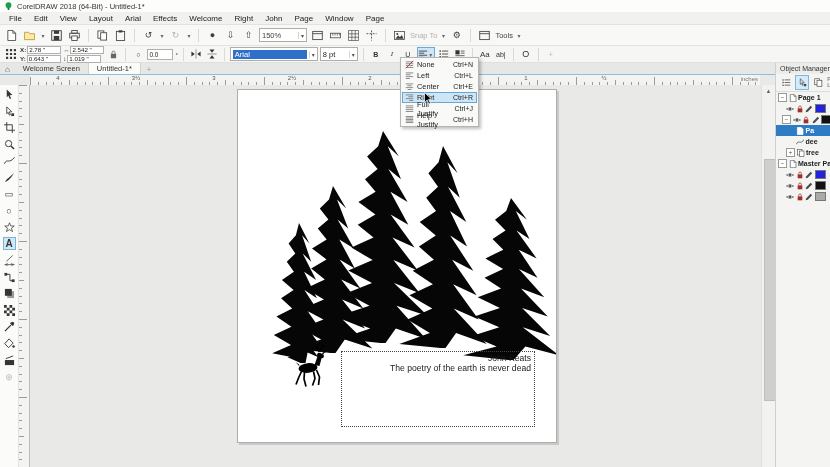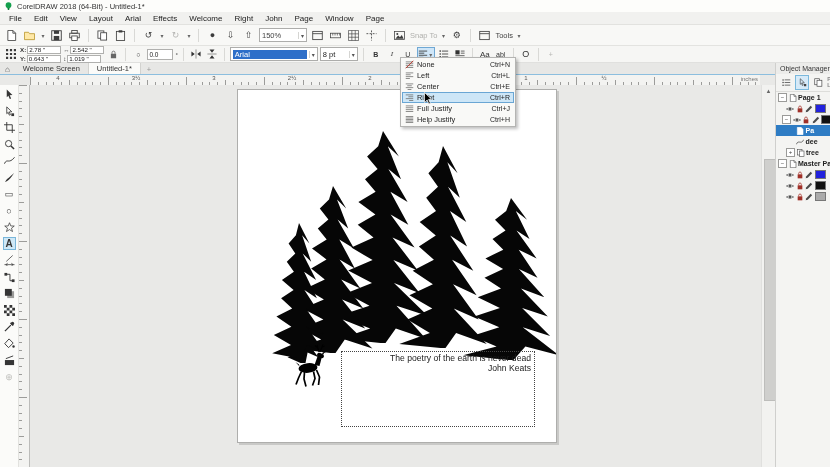--- a/index.html
+++ b/index.html
@@ -63,21 +63,21 @@
   .dbtn.active{background:#d6eaf8;border-color:#7ab8dc}
   .pl{display:flex;flex-direction:column;font-size:5.5px;color:#888;line-height:5.5px}
   .orow{height:11px;display:flex;align-items:center;gap:1.5px;white-space:nowrap;padding-left:2px}
   .orow .tg{width:7px;height:7px;border:1px solid #9a9a98;background:#fff;font-size:6px;line-height:6px;text-align:center;color:#444;flex:none}
   .orow .ic{width:8px;height:8px;flex:none}
   .sw{width:9px;height:7px;border:1px solid #777;flex:none}
   .orow.sel2{background:#2e7cc4;color:#fff}
   .red{color:#a03028}.gy{color:#4a4a4a}
   .ind1{padding-left:10px}.ind2{padding-left:20px}
   
-  #alignmenu{position:absolute;left:400px;top:57px;width:116px;background:#f9f9f7;border:1px solid #b4b4b2;box-shadow:2px 2px 3px rgba(0,0,0,.25);z-index:50;padding:1px;box-sizing:border-box}
+  #alignmenu{position:absolute;left:400px;top:57px;width:79px;background:#f9f9f7;border:1px solid #b4b4b2;box-shadow:2px 2px 3px rgba(0,0,0,.25);z-index:50;padding:1px;box-sizing:border-box}
   .mi{height:11px;display:flex;align-items:center;gap:3px;padding:0 3px 0 2px;font-size:7.4px;color:#222;border:1px solid transparent;box-sizing:border-box}
   .mi .ic{width:9px;height:9px;color:#6a6a68;flex:none}
   .mi b{margin-left:auto;font-weight:400;font-size:7px;color:#222}
   .mi.hot{background:#cde6f7;border-color:#6aa6d4}
   #cursor{position:absolute;left:424px;top:92px;z-index:60}
 </style>
 </head>
 <body>
 <div id="app">
 
@@ -683,22 +683,22 @@
         <path d="M28 9 L26 2 M26.8 5 L24 2.5 M29 9 L32 1.5 M30.5 4.5 L33.5 3" fill="none" stroke="#000" stroke-width="1.1"></path>
         <ellipse cx="17" cy="25" rx="9.5" ry="4.8" transform="rotate(-6 17 25)" fill="#000"></ellipse>
         <path d="M23.5 22 L27 12 L31 13.5 L28.5 23 Z" fill="#000"></path>
         <ellipse cx="29.5" cy="12.5" rx="3.6" ry="2.3" transform="rotate(25 29.5 12.5)" fill="#000"></ellipse>
         <path d="M31 10 L34 8.5 L32 12 Z" fill="#000"></path>
         <path d="M8 21.5 L4.5 19 L8.5 23.5 Z" fill="#000"></path>
         <path d="M10.5 28.5 L7.5 35 L5 41.5 M13.5 29 L13 36 L15 43.5 M22.5 28.5 L24 35.5 L21.5 42.5 M25.5 27 L28.5 34 L27.5 42" fill="none" stroke="#000" stroke-width="1.7"></path>
       </g>
     </svg>
     <div id="textframe">
+      <div>John Keats</div>
       <div>The poetry of the earth is never dead</div>
-      <div>John Keats</div>
     </div>
   </div>
 </div>
 
 <div id="vscroll">
   <div class="btn">▲</div>
   <div id="vthumb"></div>
 </div>
 
 <div id="docker">

